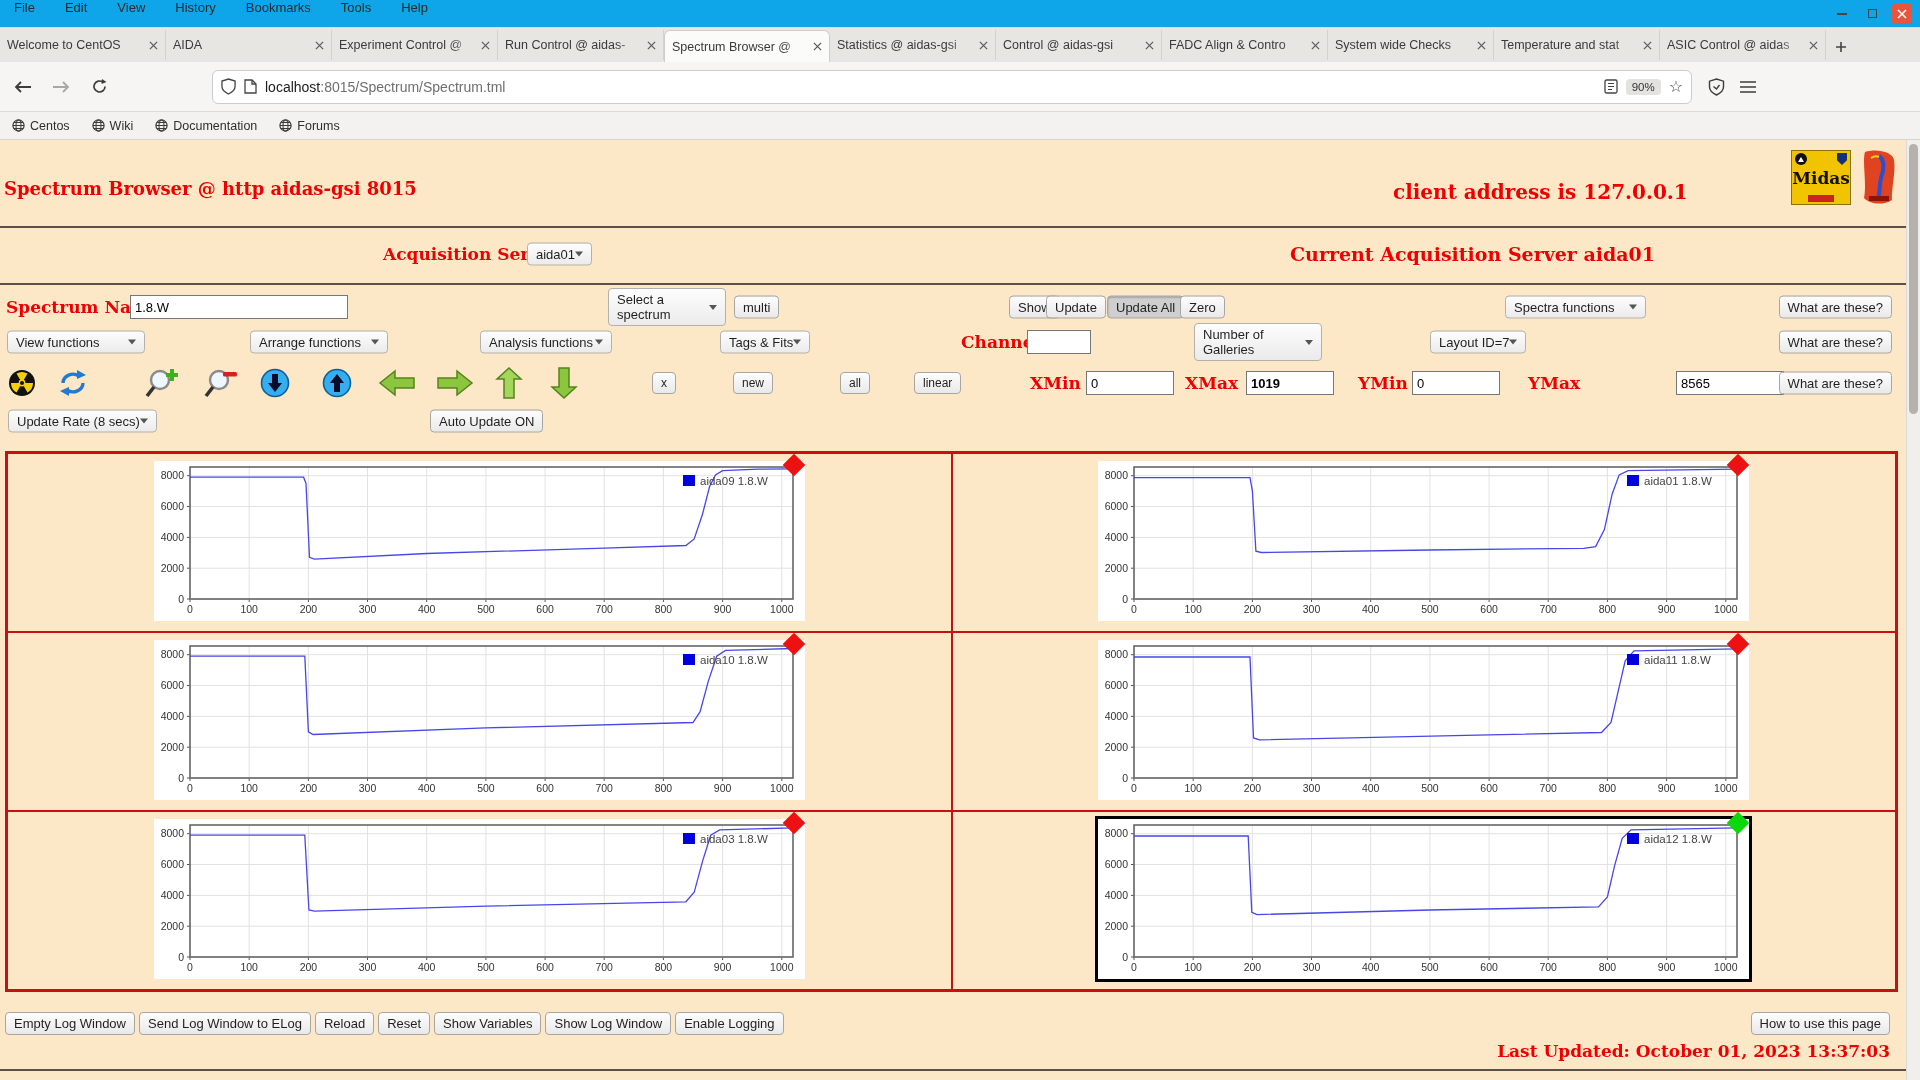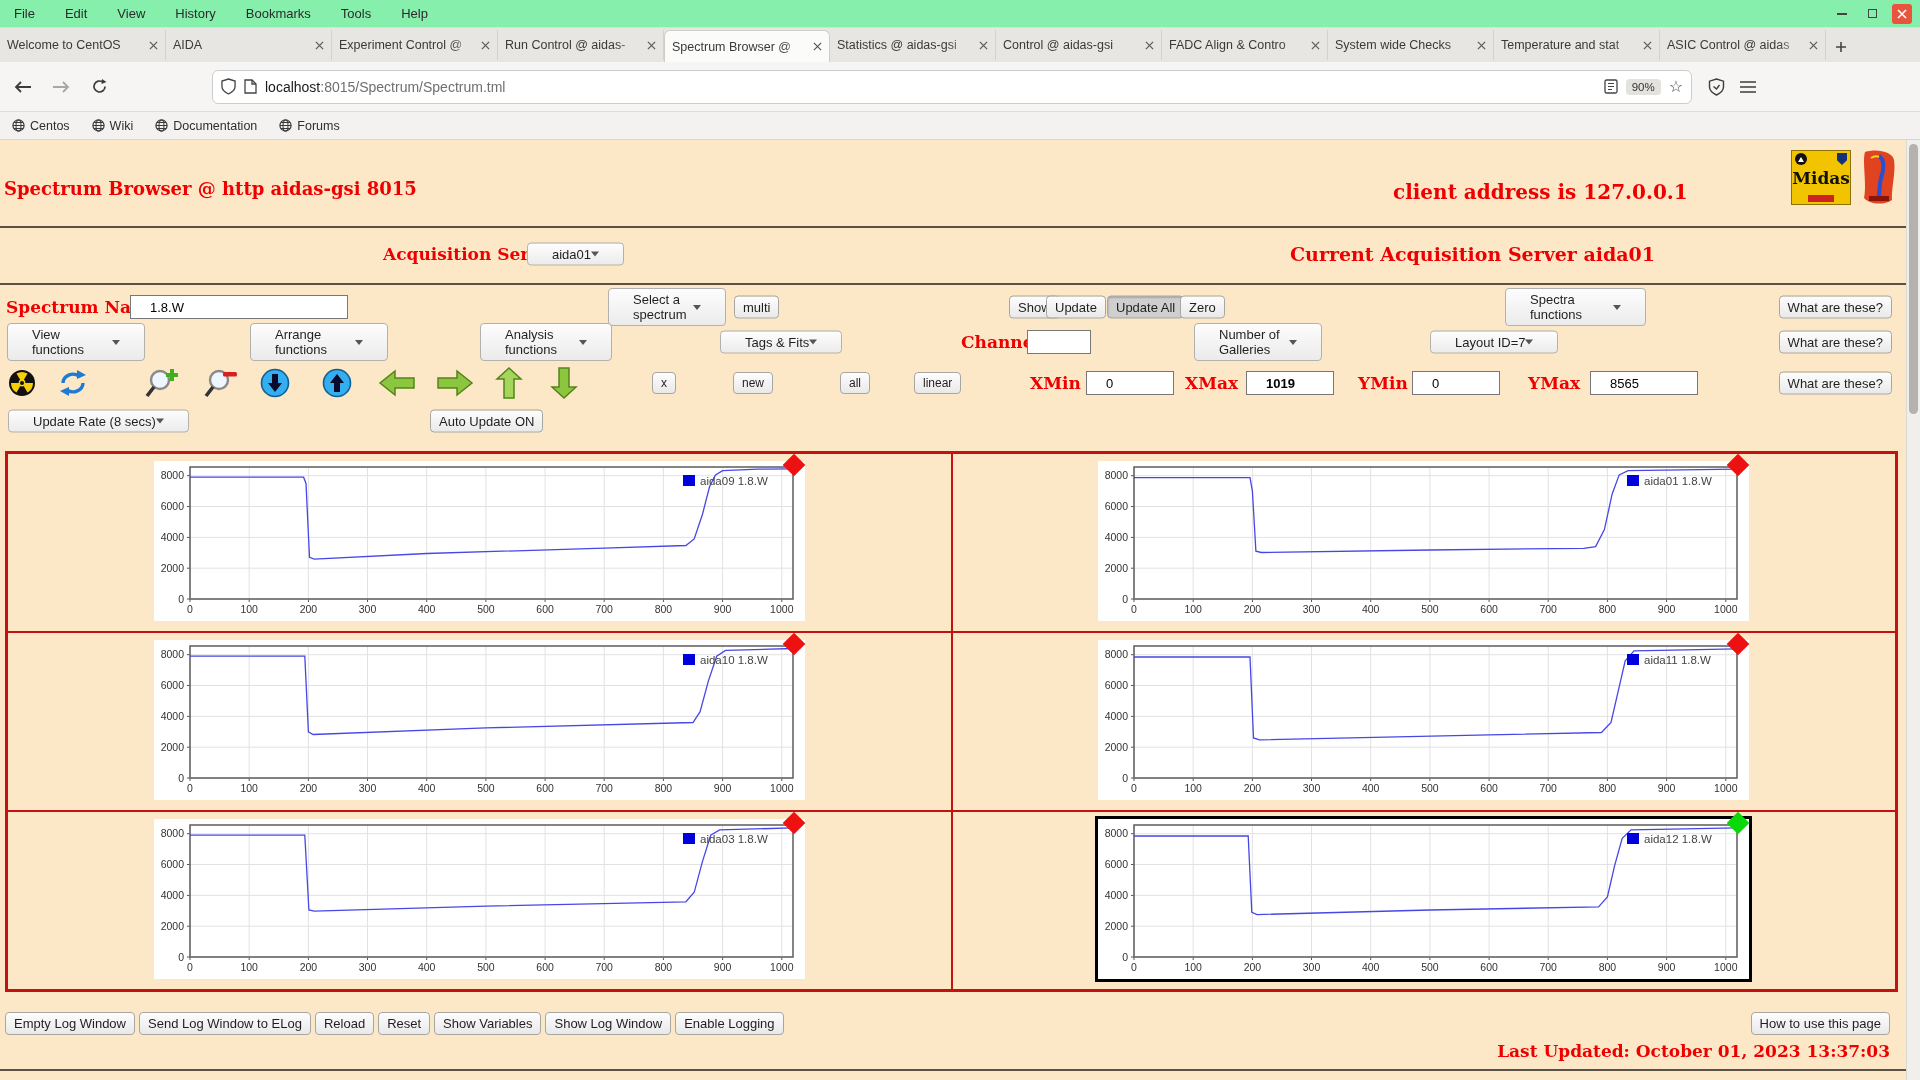--- a/index.html
+++ b/index.html
@@ -1,20 +1,20 @@
 <!DOCTYPE html>
 <html><head>
 <meta charset="utf-8">
 <style>
   *{margin:0;padding:0;box-sizing:border-box}
   html,body{width:1920px;height:1080px;overflow:hidden;font-family:"Liberation Sans",sans-serif}
   body{background:#fce8c6;position:relative}
 
   
-  .titlebar{position:absolute;top:0;left:0;right:0;height:28px;background:#86efac;display:flex;align-items:center;border-bottom:1px solid #dedcd9}
+  .titlebar{position:absolute;top:0;left:0;right:0;height:28px;background:#0ea5e9;display:flex;border-bottom:1px solid #dedcd9}
   .menu-items{display:flex;gap:30px;padding-left:14px}
   .menu-item{font-size:13px;color:#2b2b2b;cursor:default}
   .win-controls{margin-left:auto;display:flex;align-items:center;gap:10px;padding-right:8px}
   .win-btn{width:20px;height:20px;display:flex;align-items:center;justify-content:center;border-radius:3px}
   .win-min{width:10px;height:2px;background:#444}
   .win-max{width:9px;height:9px;border:1.5px solid #444}
   .win-close{background:#e9543f}
 
   .tabstrip{position:absolute;top:28px;left:0;right:0;height:34px;background:#e8e6e3;display:flex;align-items:flex-end}
   .tab{width:166px;height:30px;display:flex;align-items:center;padding:0 7px;border-right:1px solid #d4d2cf;font-size:12.5px;color:#3a3a3a;cursor:default;overflow:hidden}
@@ -42,25 +42,25 @@
   .abs{position:absolute}
   .vcenter{top:50%;transform:translateY(-50%)}
 
   .page-title{left:4px;top:38px;font-size:18px}
   .client-address{left:1393px;top:40px;font-size:20px}
   .logos{right:24px;top:10px;display:flex;gap:10px}
   .hr{left:0;right:0;height:2px;background:#5a5248}
 
   .row{position:absolute;left:0;right:0}
 
-  .sel{display:inline-flex;align-items:center;justify-content:space-between;background:linear-gradient(#fdfdfd,#ebebeb);border:1px solid #b3b1ae;border-radius:4px;padding:3px 24px;font-size:13px;color:#1f1f1f;cursor:default}
+  .sel{display:inline-flex;align-items:center;justify-content:space-between;background:linear-gradient(#fdfdfd,#ebebeb);border:1px solid #b3b1ae;border-radius:4px;padding:3px 8px;font-size:13px;color:#1f1f1f;cursor:default}
   .caret{width:0;height:0;border:4px solid transparent;border-top:5px solid #555;margin-top:4px}
   .btn{display:inline-flex;align-items:center;justify-content:center;background:linear-gradient(#fdfdfd,#e9e9e9);border:1px solid #a8a6a3;border-radius:4px;padding:3px 8px;font-size:13px;color:#1f1f1f;cursor:default;white-space:nowrap}
   .btn.pressed{background:#cfcfcf;box-shadow:inset 0 1px 2px rgba(0,0,0,.3)}
-  .tin{border:1.5px solid #777;background:#fff;font-size:13px;padding:2px 19px;height:24px;font-family:"Liberation Sans",sans-serif}
+  .tin{border:1.5px solid #777;background:#fff;font-size:13px;padding:2px 4px;height:24px;font-family:"Liberation Sans",sans-serif}
   .rlabel{font-size:17px}
   .icon-btn{display:inline-flex;cursor:pointer}
 
   .charts-grid{position:absolute;top:311px;left:5px;width:1893px;height:541px;display:grid;grid-template-columns:1fr 1fr;grid-template-rows:1fr 1fr 1fr;border:2px solid #c41111;background:#fce8c6}
   .cell{border:1px solid #c41111;display:flex;justify-content:center;align-items:flex-start;padding-top:7px}
   .chartbox{position:relative;display:inline-block;line-height:0;background:#fff}
   .chartbox.selected{box-shadow:0 0 0 3px #000}
   .diamond{position:absolute;width:16px;height:16px;top:-4px;right:3px;transform:rotate(45deg)}
   .grid-line{stroke:#e2e2e2;stroke-width:1}
   .tick-line{stroke:#555;stroke-width:1}
@@ -448,21 +448,21 @@
     <span class="abs btn vcenter" style="left:733px;font-size:12px">new</span>
     <span class="abs btn vcenter" style="left:840px;font-size:12px">all</span>
     <span class="abs btn vcenter" style="left:914px;font-size:12px">linear</span>
     <span class="abs redserif rlabel vcenter" style="left:1030px">XMin</span>
     <input class="abs tin vcenter" style="left: 1086px; width: 88px;" value="0">
     <span class="abs redserif rlabel vcenter" style="left:1185px">XMax</span>
     <input class="abs tin vcenter" style="left: 1246px; width: 88px; font-weight: bold;" value="1019">
     <span class="abs redserif rlabel vcenter" style="left:1358px">YMin</span>
     <input class="abs tin vcenter" style="left: 1412px; width: 88px;" value="0">
     <span class="abs redserif rlabel vcenter" style="left:1528px">YMax</span>
-    <input class="abs tin vcenter" style="left: 1590px; width: 108px;" value="8565">
+    <input class="abs tin vcenter" style="left: 1676px; width: 108px;" value="8565">
     <span class="abs btn vcenter" style="right:28px">What are these?</span>
   </div>
 
   <div class="row" style="top:266px;height:30px">
     <span class="abs sel vcenter" style="left:8px">
         <span>Update Rate (8 secs)</span>
         <span class="caret"></span>
       </span>
     <span class="abs btn vcenter" style="left:430px">Auto Update ON</span>
   </div>

